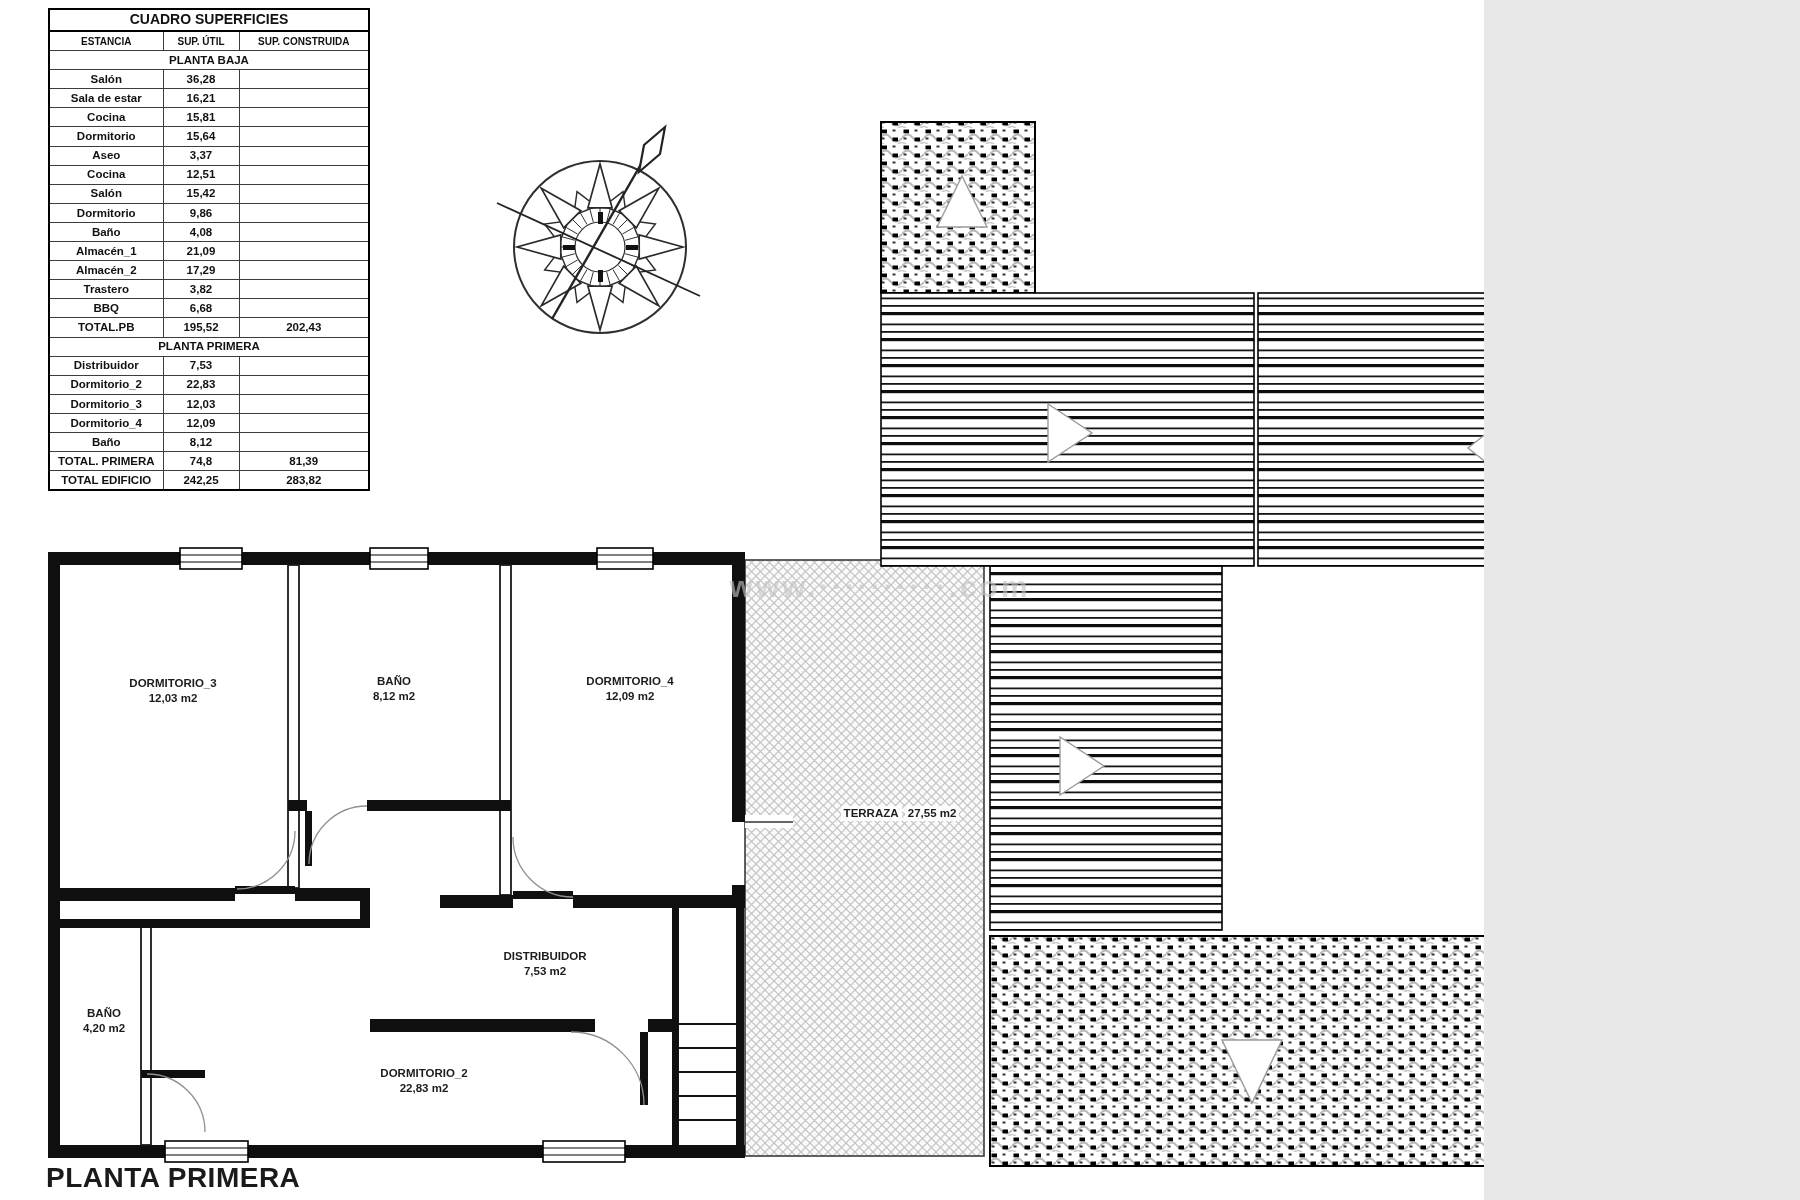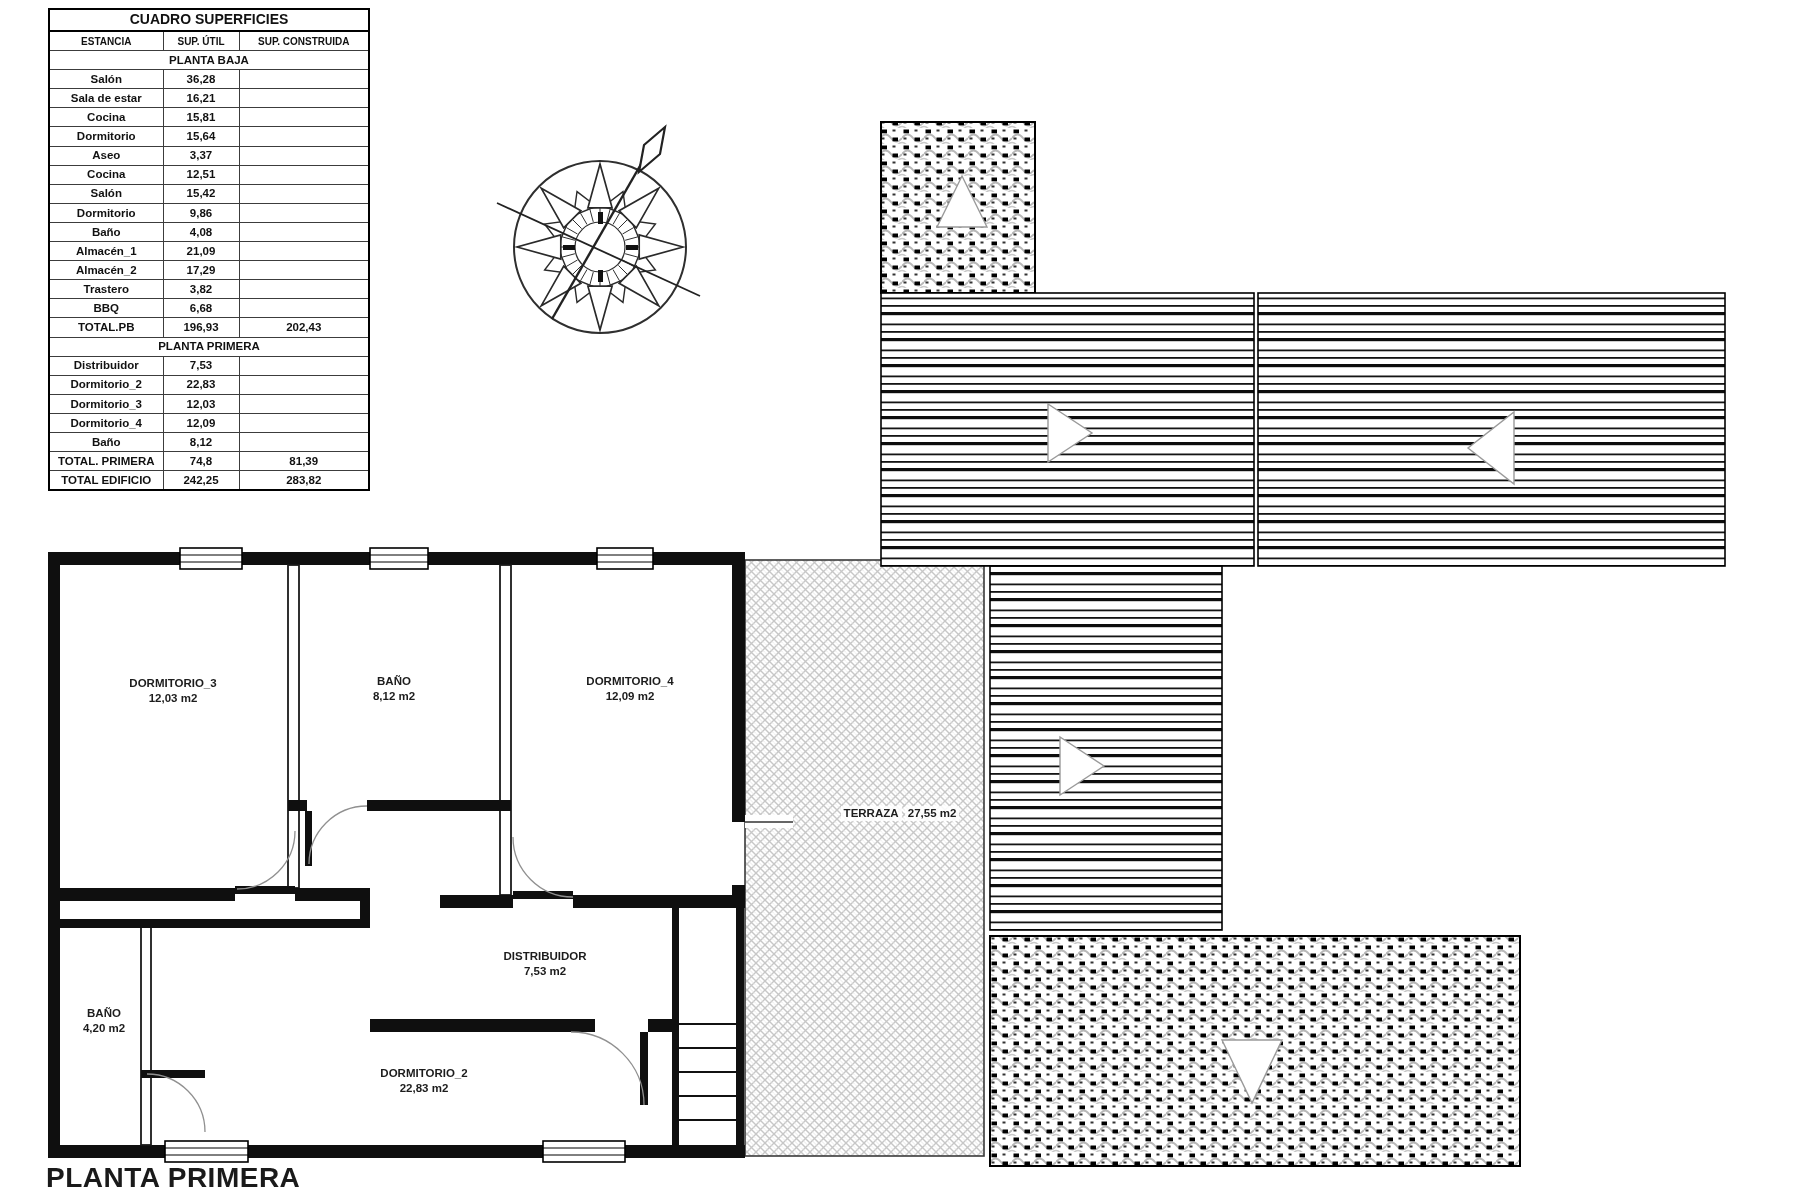--- a/index.html
+++ b/index.html
@@ -1,16 +1,16 @@
 <!DOCTYPE html>
 <html><head>
 <meta charset="utf-8">
 <style>
   html,body{margin:0;padding:0;background:#e8e8e8;}
-  .canvas{position:relative;width:1800px;height:1200px;background:#ffffff;overflow:hidden;
+  .canvas{position:relative;width:1484px;height:1200px;background:#ffffff;overflow:hidden;
           font-family:"Liberation Sans", sans-serif;color:#111;}
   
   table.surf{position:absolute;left:48px;top:8px;width:320px;border-collapse:collapse;
              border:2px solid #000;table-layout:fixed;}
   table.surf td{border:1px solid #3c3c3c;font-size:11.5px;font-weight:bold;text-align:center;
                 padding:0;height:18.1px;line-height:1.1;white-space:nowrap;overflow:hidden;}
   table.surf td.title{font-size:14px;height:20px;border-bottom:2px solid #000;}
   table.surf td.colhead{font-size:10px;}
   table.surf td.section{border-left:1px solid #3c3c3c;}
   table.surf col.c1{width:114px}
@@ -314,21 +314,21 @@
           <td>3,82</td>
           <td></td>
         </tr>
         <tr>
           <td>BBQ</td>
           <td>6,68</td>
           <td></td>
         </tr>
         <tr>
           <td>TOTAL.PB</td>
-          <td>196,93</td>
+          <td>195,52</td>
           <td>202,43</td>
         </tr>
         <tr>
           <td class="section" colspan="3">PLANTA PRIMERA</td>
         </tr>
         <tr>
           <td>Distribuidor</td>
           <td>7,53</td>
           <td></td>
         </tr>
@@ -387,14 +387,15 @@
   </div>
   <div class="lbl" style="left:62px;top:1006px;width:84px;">
     <span>BAÑO</span>
     <span>4,20 m2</span>
   </div>
   <div class="lbl" style="left:354px;top:1066px;width:140px;">
     <span>DORMITORIO_2</span>
     <span>22,83 m2</span>
   </div>
 
+  <div class="watermark">www.··········.com</div>
   <div class="plan-title">PLANTA PRIMERA</div>
 </div>
 
 </body></html>

